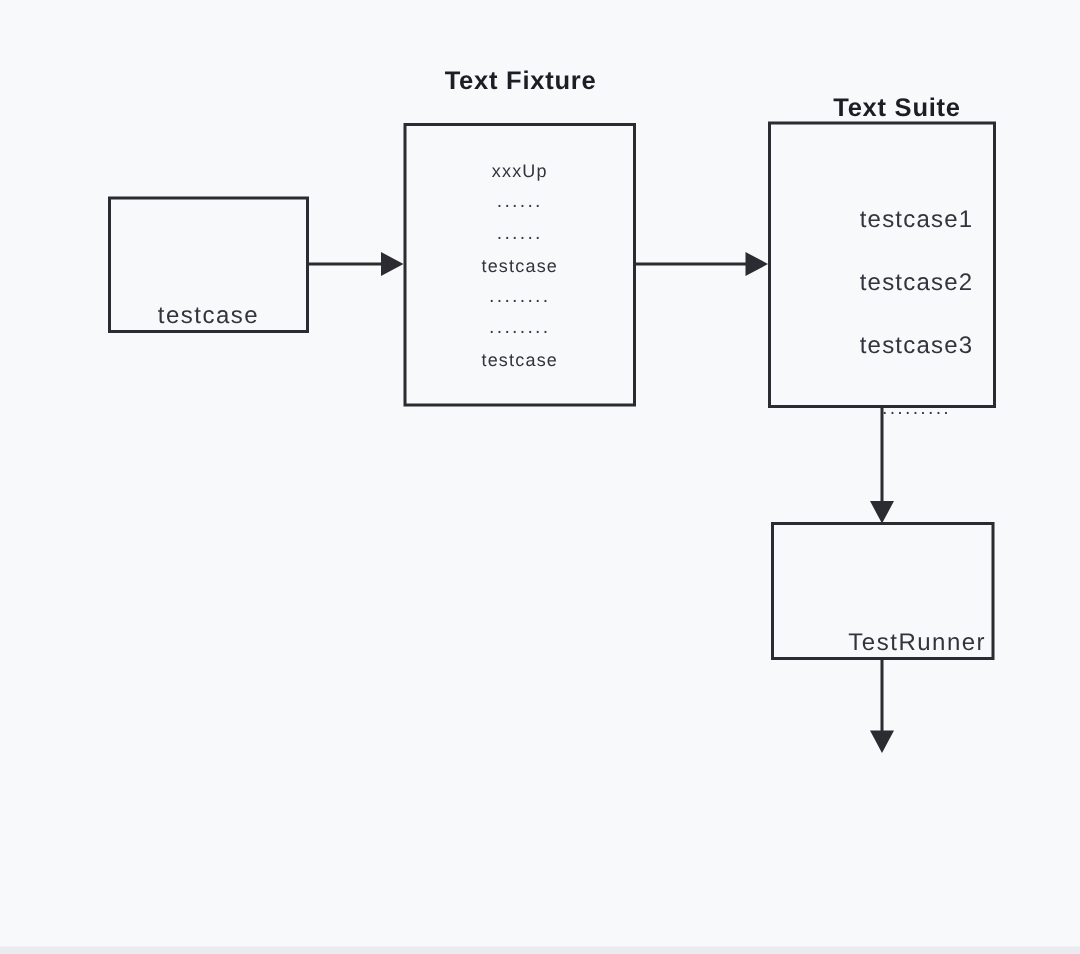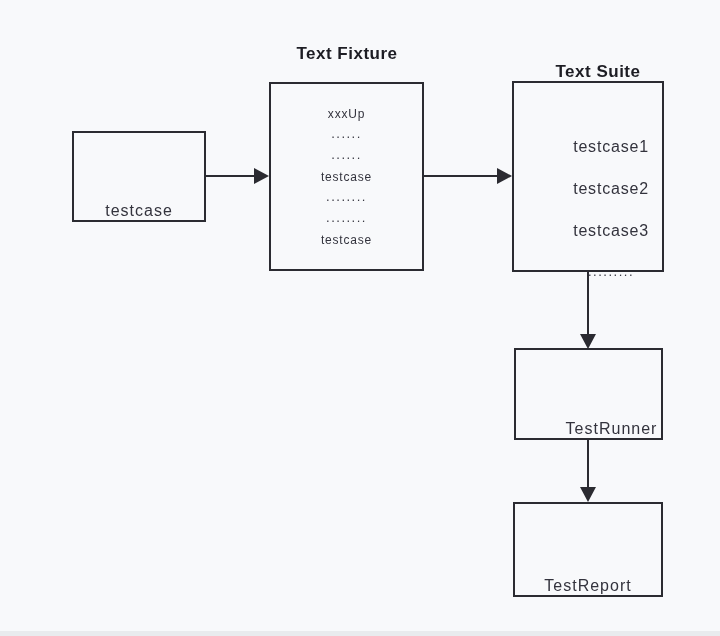--- a/index.html
+++ b/index.html
@@ -114,23 +114,20 @@
     <div class="suite-row">testcase1</div>
     <div class="suite-row">testcase2</div>
     <div class="suite-row">testcase3</div>
     <div class="suite-row dots">.........</div>
   </div>
 
   <div class="box center-label" style="left:514px;top:348px;width:149px;height:92px;padding-left:46px;">
     <span>TestRunner</span>
   </div>
 
-  <div class="box center-label" style="left:513px;top:502px;width:150px;height:95px;">
-    <span>TestReport</span>
-  </div>
 
   <div class="hline" style="left:206px;top:175px;width:49px;"></div>
   <div class="arrow-right" style="left:254px;top:168px;"></div>
 
   <div class="hline" style="left:424px;top:175px;width:74px;"></div>
   <div class="arrow-right" style="left:497px;top:168px;"></div>
 
   <div class="vline" style="left:587px;top:272px;height:63px;"></div>
   <div class="arrow-down" style="left:580px;top:334px;"></div>
 

